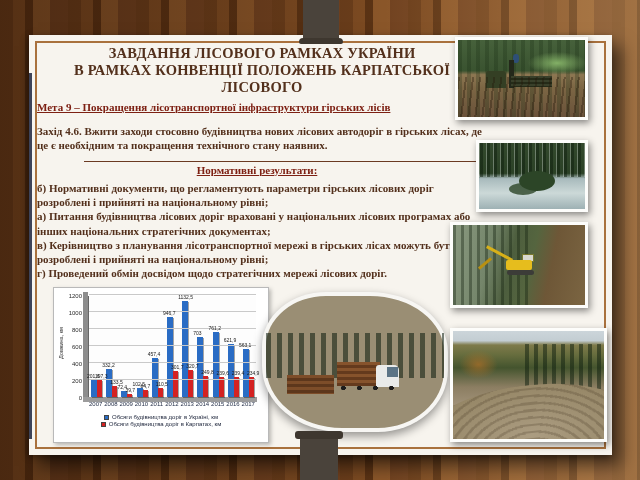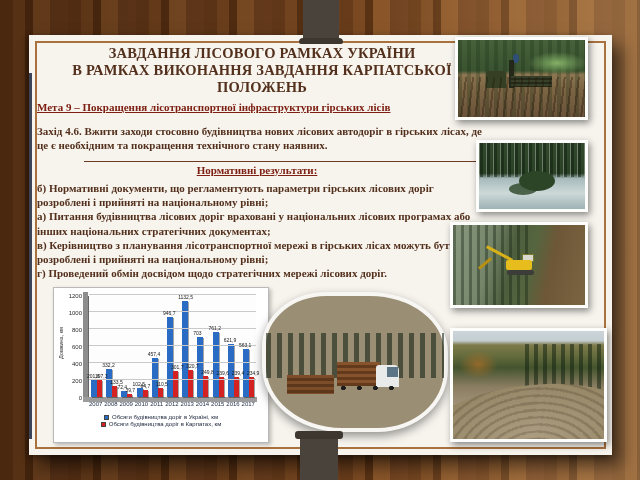--- a/index.html
+++ b/index.html
@@ -143,22 +143,22 @@
 </head>
 <body>
 
 <div class="stage">
 
   <div class="card">
     <div class="frame"></div>
 
     <div class="title">
       <div>ЗАВДАННЯ ЛІСОВОГО РАМКАХ УКРАЇНИ</div>
-      <div>В РАМКАХ ВИКОНАННЯ ЗАВДАННЯ КАРПАТСЬКОЇ</div>
-      <div>ПОЛОЖЕНЬ</div>
+      <div>В РАМКАХ КОНВЕНЦІЇ ПОЛОЖЕНЬ КАРПАТСЬКОЇ</div>
+      <div>ЛІСОВОГО</div>
     </div>
 
     <div class="goal">Мета 9 – Покращення лісотранспортної інфраструктури гірських лісів</div>
 
     <div class="measure">Захід 4.6.  Вжити заходи стосовно будівництва нових лісових автодоріг в гірських лісах, де це є необхідним та покращення технічного стану наявних.</div>
 
     <div class="rule"></div>
     <div class="expected-heading">Нормативні результати:</div>
 
     <div class="items">

